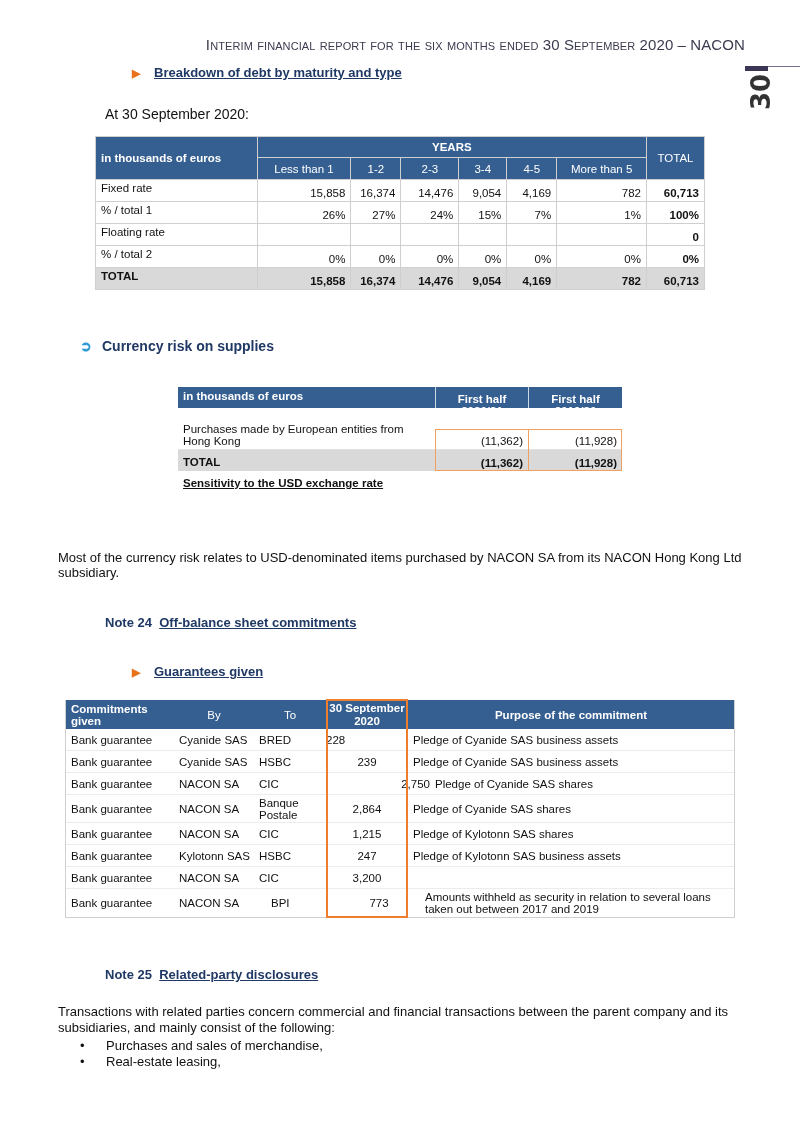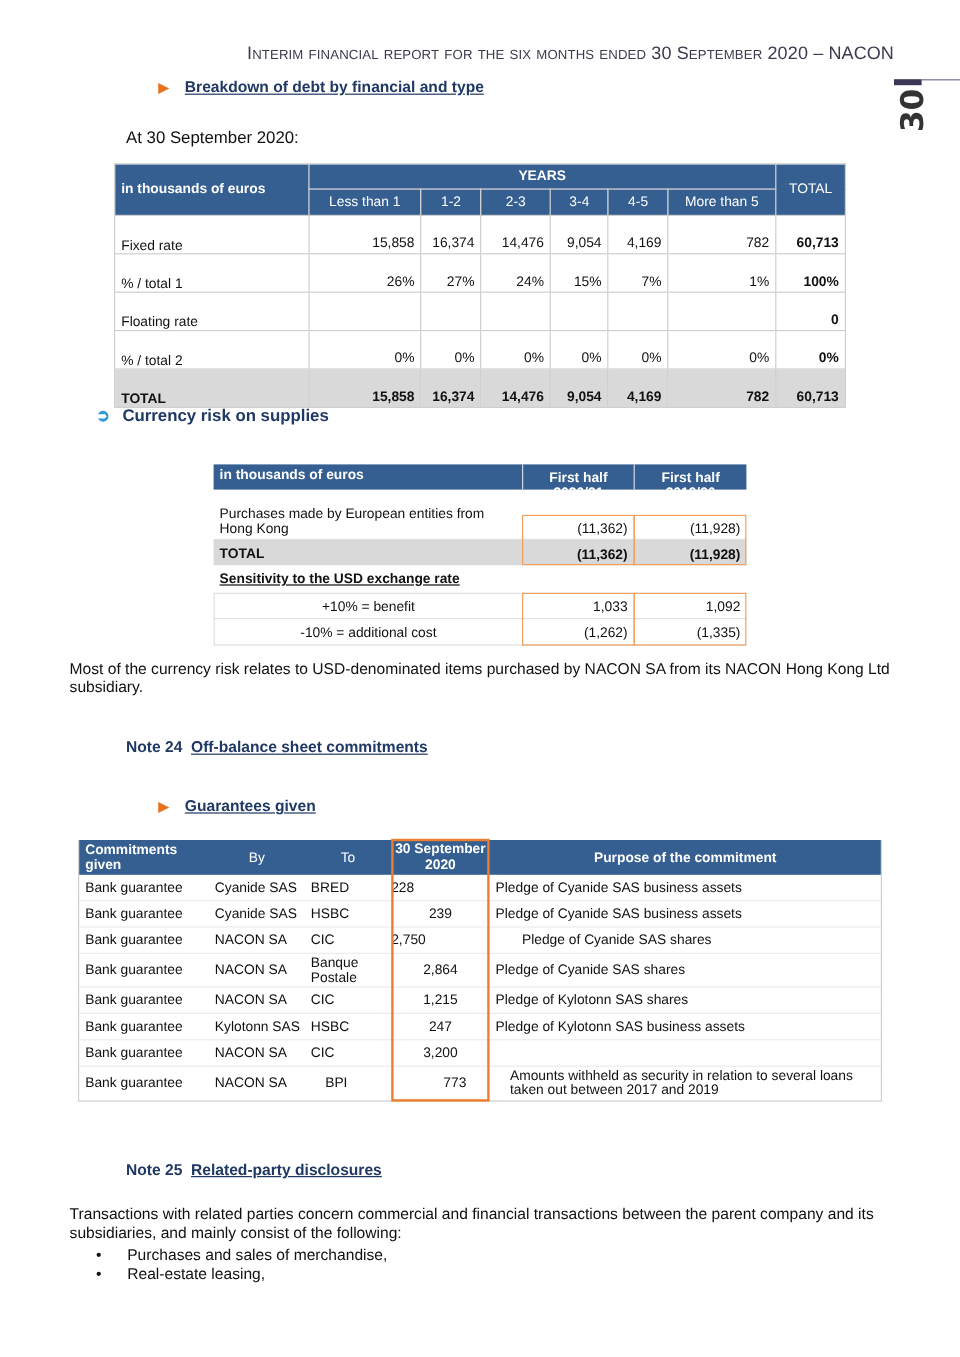--- a/index.html
+++ b/index.html
@@ -13,36 +13,36 @@
   .heading { font-weight: bold; color: #1f3864; font-size: 13px; }
   .heading u { text-decoration: underline; }
   .tri { color: #e8731a; font-size: 11px; display: inline-block; width: 22px; }
   .arrow-icon { color: #2e9ad8; font-size: 14px; display: inline-block; width: 22px; font-weight: bold; }
   .text { font-size: 13px; color: #111; }
   table { border-collapse: collapse; font-size: 11.5px; }
   .debt td, .debt th { border: 1px solid #cfcfcf; height: 22px; padding: 0 5px; }
   .debt th { background: #355f91; color: #fff; font-weight: normal; }
   .debt th.bold { font-weight: bold; }
   .debt td.num { text-align: right; vertical-align: bottom; padding-bottom: 2px; }
-  .debt td.lbl { vertical-align: top; padding-top: 19px; }
+  .debt td.lbl { vertical-align: top; padding-top: 2px; }
   .debt tr.total td { background: #d9d9d9; font-weight: bold; }
   .debt td.b { font-weight: bold; }
 </style>
 </head>
 <body>
 
 <div class="abs running-header">Interim financial report for the six months ended 30 September 2020 – NACON</div>
 <div class="abs page-tab">
   <div class="bar"></div>
   <div class="line"></div>
   <div class="num">30</div>
 </div>
 
 <div class="abs heading" style="top:65px; left:132px;">
-  <span class="tri">▶</span><u>Breakdown of debt by financial and type</u>
+  <span class="tri">▶</span><u>Breakdown of debt by maturity and type</u>
 </div>
 <div class="abs text" style="top:106px; left:105px; font-size:14px;">At 30 September 2020:</div>
 
 <table class="abs debt" style="top:136px; left:95px; width:610px;">
   <thead>
     <tr>
       <th rowspan="2" class="bold" style="text-align:left; width:162px; height:42px;">in thousands of euros</th>
       <th colspan="6" class="bold" style="height:21px;">YEARS</th>
       <th rowspan="2" style="width:58px;">TOTAL</th>
     </tr>
@@ -128,34 +128,20 @@
       <div style="width:93px; padding:0 5px 2px; text-align:right;">(11,362)</div>
       <div style="width:94px; padding:0 5px 2px; text-align:right;">(11,928)</div>
     </div>
     <div style="display:flex; height:21px; align-items:flex-end; background:#d9d9d9; font-weight:bold;">
       <div style="width:257px; padding:0 5px 3px;">TOTAL</div>
       <div style="width:93px; padding:0 5px 2px; text-align:right;">(11,362)</div>
       <div style="width:94px; padding:0 5px 2px; text-align:right;">(11,928)</div>
     </div>
   </div>
   <div style="height:20px; padding:6px 5px 0; font-weight:bold; font-size:11.5px; text-decoration:underline;">Sensitivity to the USD exchange rate</div>
-  <div style="position:relative; font-size:11.5px; margin-top:3px;">
-    <div style="position:absolute; left:257px; top:0; width:94px; height:44px; border:1px solid #f0a060;"></div>
-    <div style="position:absolute; left:350px; top:0; width:94px; height:44px; border:1px solid #f0a060;"></div>
-    <div style="display:flex; height:22px; align-items:flex-end; border:1px solid #e0e0e0; border-right:none;">
-      <div style="width:256px; padding:0 5px 3px; text-align:center;">+10% = benefit</div>
-      <div style="width:93px; padding:0 5px 3px; text-align:right;">1,033</div>
-      <div style="width:94px; padding:0 5px 3px; text-align:right;">1,092</div>
-    </div>
-    <div style="display:flex; height:22px; align-items:flex-end; border:1px solid #e0e0e0; border-top:none; border-right:none;">
-      <div style="width:256px; padding:0 5px 3px; text-align:center;">-10% = additional cost</div>
-      <div style="width:93px; padding:0 5px 3px; text-align:right;">(1,262)</div>
-      <div style="width:94px; padding:0 5px 3px; text-align:right;">(1,335)</div>
-    </div>
-  </div>
 </div>
 
 <div class="abs text" style="top:550px; left:58px; font-size:13px;">Most of the currency risk relates to USD-denominated items purchased by NACON SA from its NACON Hong Kong Ltd subsidiary.</div>
 
 <div class="abs heading" style="top:615px; left:105px;">
   <span>Note 24</span>&nbsp;&nbsp;<u>Off-balance sheet commitments</u>
 </div>
 <div class="abs heading" style="top:664px; left:132px;">
   <span class="tri">▶</span><u>Guarantees given</u>
 </div>
@@ -181,21 +167,21 @@
       <div style="width:108px; padding-left:5px;">Bank guarantee</div>
       <div style="width:80px; padding-left:5px;">Cyanide SAS</div>
       <div style="width:72px; padding-left:5px;">HSBC</div>
       <div style="width:82px; text-align:center;">239</div>
       <div style="flex:1; padding-left:5px;">Pledge of Cyanide SAS business assets</div>
     </div>
     <div style="display:flex; height:22px; align-items:center; border-bottom:1px solid #ececec;">
       <div style="width:108px; padding-left:5px;">Bank guarantee</div>
       <div style="width:80px; padding-left:5px;">NACON SA</div>
       <div style="width:72px; padding-left:5px;">CIC</div>
-      <div style="width:104px; text-align:left;">2,750</div>
+      <div style="width:104px; text-align:right;">2,750</div>
       <div style="flex:1; padding-left:5px;">Pledge of Cyanide SAS shares</div>
     </div>
     <div style="display:flex; height:28px; align-items:center; border-bottom:1px solid #ececec;">
       <div style="width:108px; padding-left:5px;">Bank guarantee</div>
       <div style="width:80px; padding-left:5px;">NACON SA</div>
       <div style="width:60px; padding-left:5px; line-height:12px;">Banque Postale</div>
       <div style="width:12px;"></div>
       <div style="width:82px; text-align:center;">2,864</div>
       <div style="flex:1; padding-left:5px;">Pledge of Cyanide SAS shares</div>
     </div>

